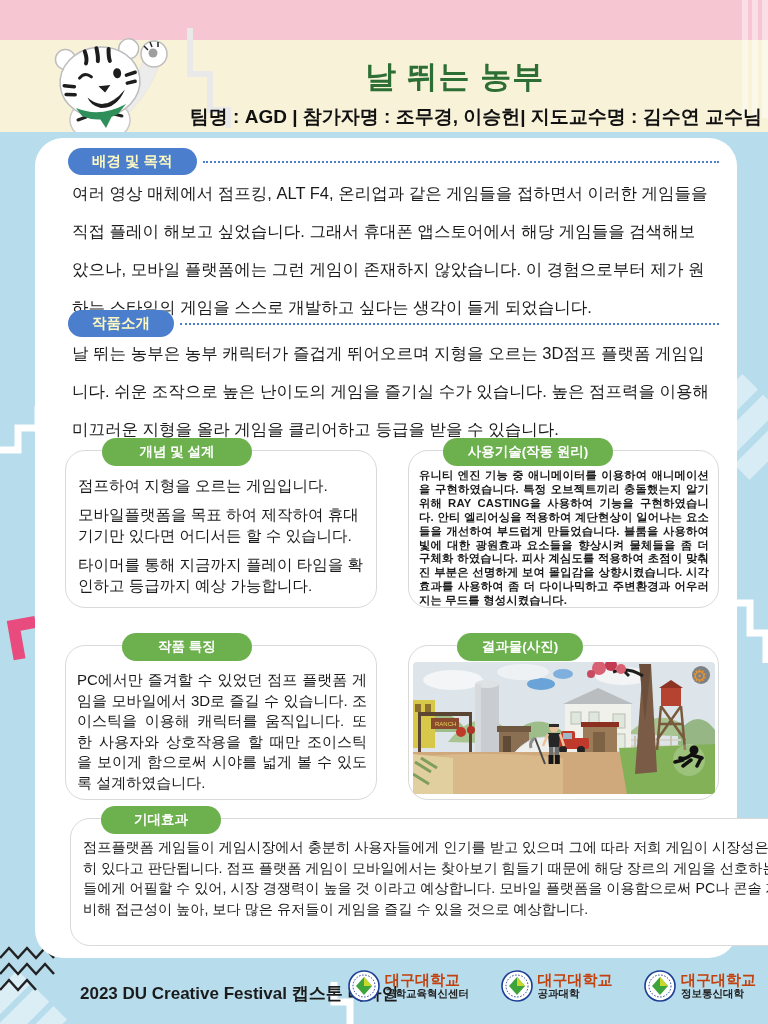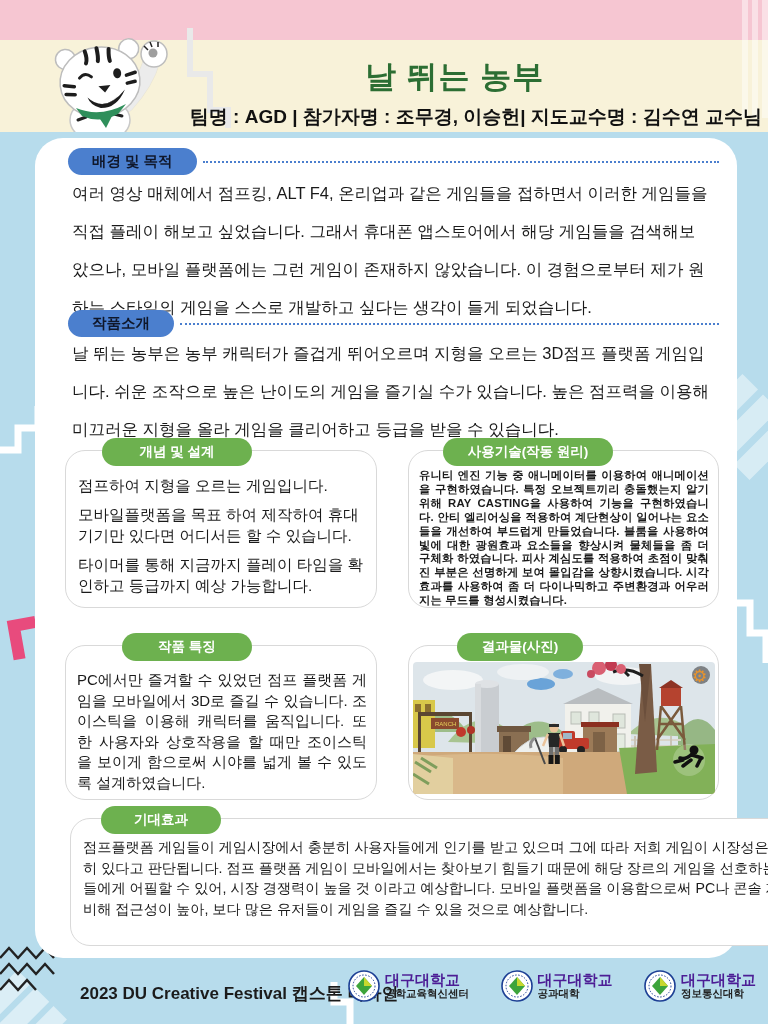--- a/index.html
+++ b/index.html
@@ -33,21 +33,21 @@
   .stripes-r { position:absolute; right:-18px; top:392px; width:80px; height:70px; transform:rotate(45deg); display:flex; gap:7px; }
   .stripes-r i { flex:1; background:rgba(255,255,255,.45); }
 
   
   .container {
     position:absolute; left:35px; top:138px; width:702px; height:820px;
     background:#ffffff; border-radius:28px;
   }
   .pill-row { position:absolute; left:33px; right:18px; display:flex; align-items:center; }
   .pill-blue {
-    background:#4b7fce; color:#0f172a; font-weight:bold; font-size:14.5px;
+    background:#4b7fce; color:#fef9c3; font-weight:bold; font-size:14.5px;
     padding:4px 24px; border-radius:16px; white-space:nowrap;
   }
   .dotted-leader { flex:1; border-top:2px dotted #4b7fce; margin-left:6px; }
   .body-text {
     position:absolute; left:37px; right:26px;
     font-size:16.5px; line-height:38px; color:#1a1a1a; font-weight:500;
   }
   .card {
     position:absolute; background:#fff; border:1.5px solid #d9d9d9; border-radius:20px;padding-left:10px;
   }
@@ -80,21 +80,21 @@
   #expected-card .card-text  { left:12px; right:12px; top:18px; font-size:14.2px; line-height:20.5px; }
 
   
   .footer-text {
     position:absolute; left:80px; top:982px;
     font-size:17px; font-weight:bold; color:#1b1b1b;
   }
   .logos { position:absolute; left:348px; top:970px; width:408px; display:flex; justify-content:space-between; }
   .logo { display:flex; align-items:center; gap:5px; }
   .logo-txt { display:flex; flex-direction:column; line-height:1.1; }
-  .logo-univ { font-size:15px; font-weight:bold; color:#4c1d95; }
+  .logo-univ { font-size:15px; font-weight:bold; color:#c2410c; }
   .logo-dept { font-size:10.5px; font-weight:bold; color:#222; }
 </style>
 </head>
 <body>
 
 <div class="band-pink"></div>
 <div class="band-cream"></div>
 
 <div class="stripes-tr">
     <i></i>

